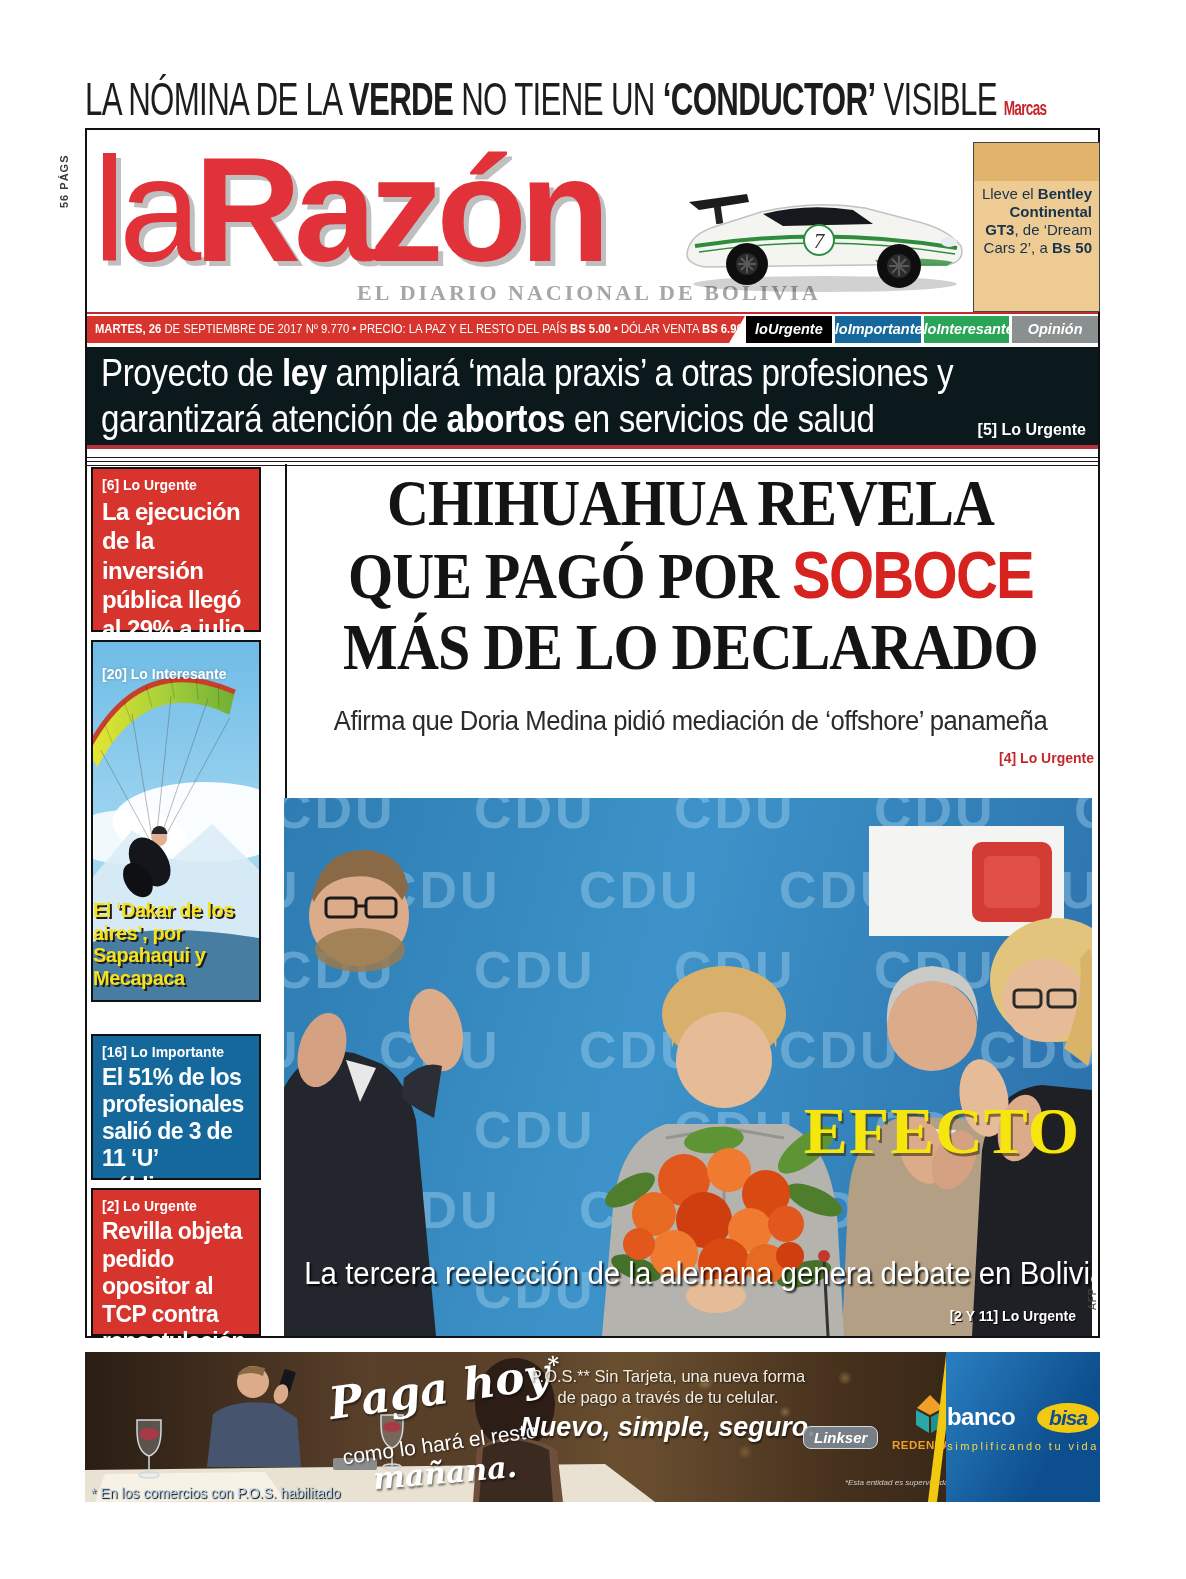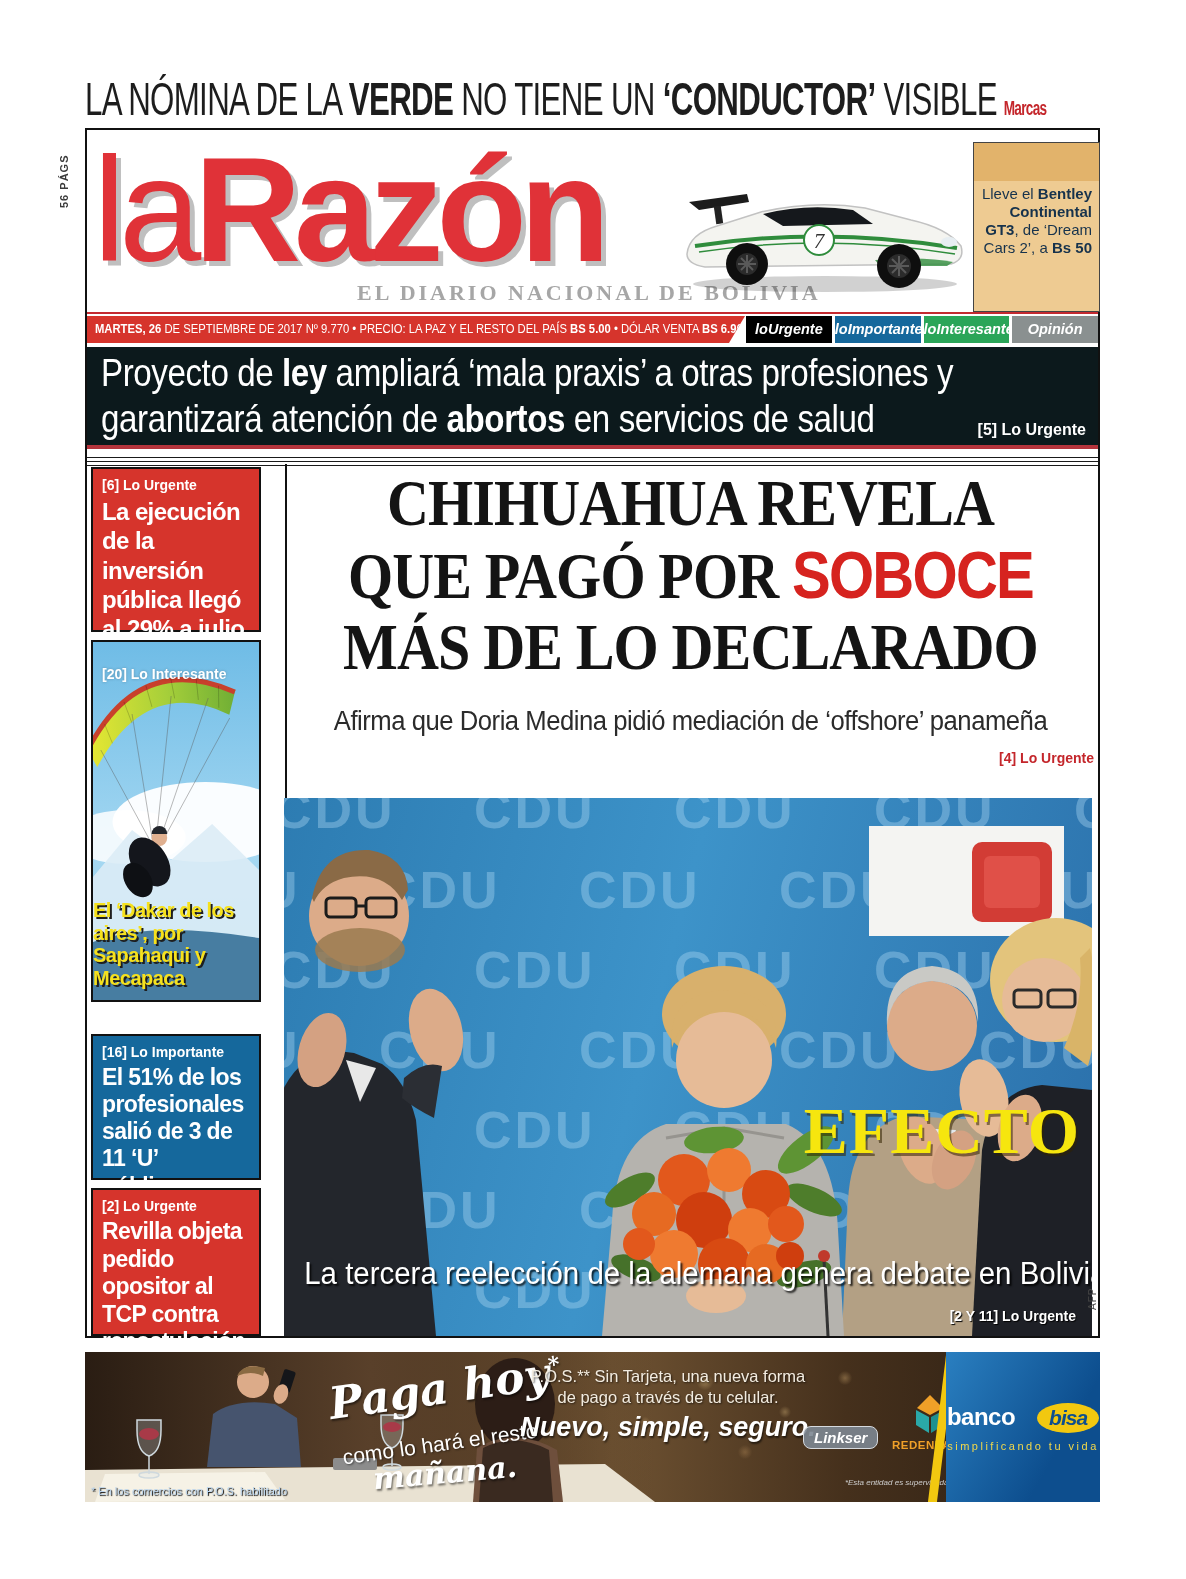--- a/index.html
+++ b/index.html
@@ -115,21 +115,21 @@
   .redenlace .rtxt{font-size:11.5px;font-weight:700;color:#f0a028;letter-spacing:.5px;margin-top:1px;}
   .asfi{left:735px;top:126px;width:190px;text-align:center;font-size:8px;color:#cfcfcf;font-style:italic;}
   .ad-diag{left:852px;top:-6px;width:9px;height:165px;background:#f2c810;transform:skewX(-7deg);}
   .ad-right{left:861px;top:0;width:154px;height:150px;background:linear-gradient(120deg,#2a7fc0,#0d4e8e 70%);
     display:flex;flex-direction:column;align-items:center;justify-content:center;gap:7px;}
   .bisa-row{display:flex;align-items:flex-start;gap:22px;}
   .bisa-word{font-size:24px;font-weight:700;letter-spacing:-.5px;}
   .bisa-oval{background:#f2c810;border-radius:50%;padding:3px 12px;}
   .bisa-oval span{color:#0d4e8e;font-weight:700;font-style:italic;font-size:21px;letter-spacing:-1px;}
   .bisa-slogan{font-size:11px;color:#f2d84a;letter-spacing:2.5px;}
-  .ad-disc{left:6px;top:133px;font-size:11px;color:#bcd6ee;text-shadow:1px 1px 1px #000;}
+  .ad-disc{left:6px;top:133px;font-size:14px;color:#bcd6ee;text-shadow:1px 1px 1px #000;}
 </style>
 </head>
 <body>
 
 <div class="page">
 
   <div class="abs tophead">
     <span>LA NÓMINA DE LA </span><b>VERDE</b><span> NO TIENE UN </span><b>‘CONDUCTOR’</b><span> VISIBLE</span><span class="tag">Marcas</span>
   </div>
 

